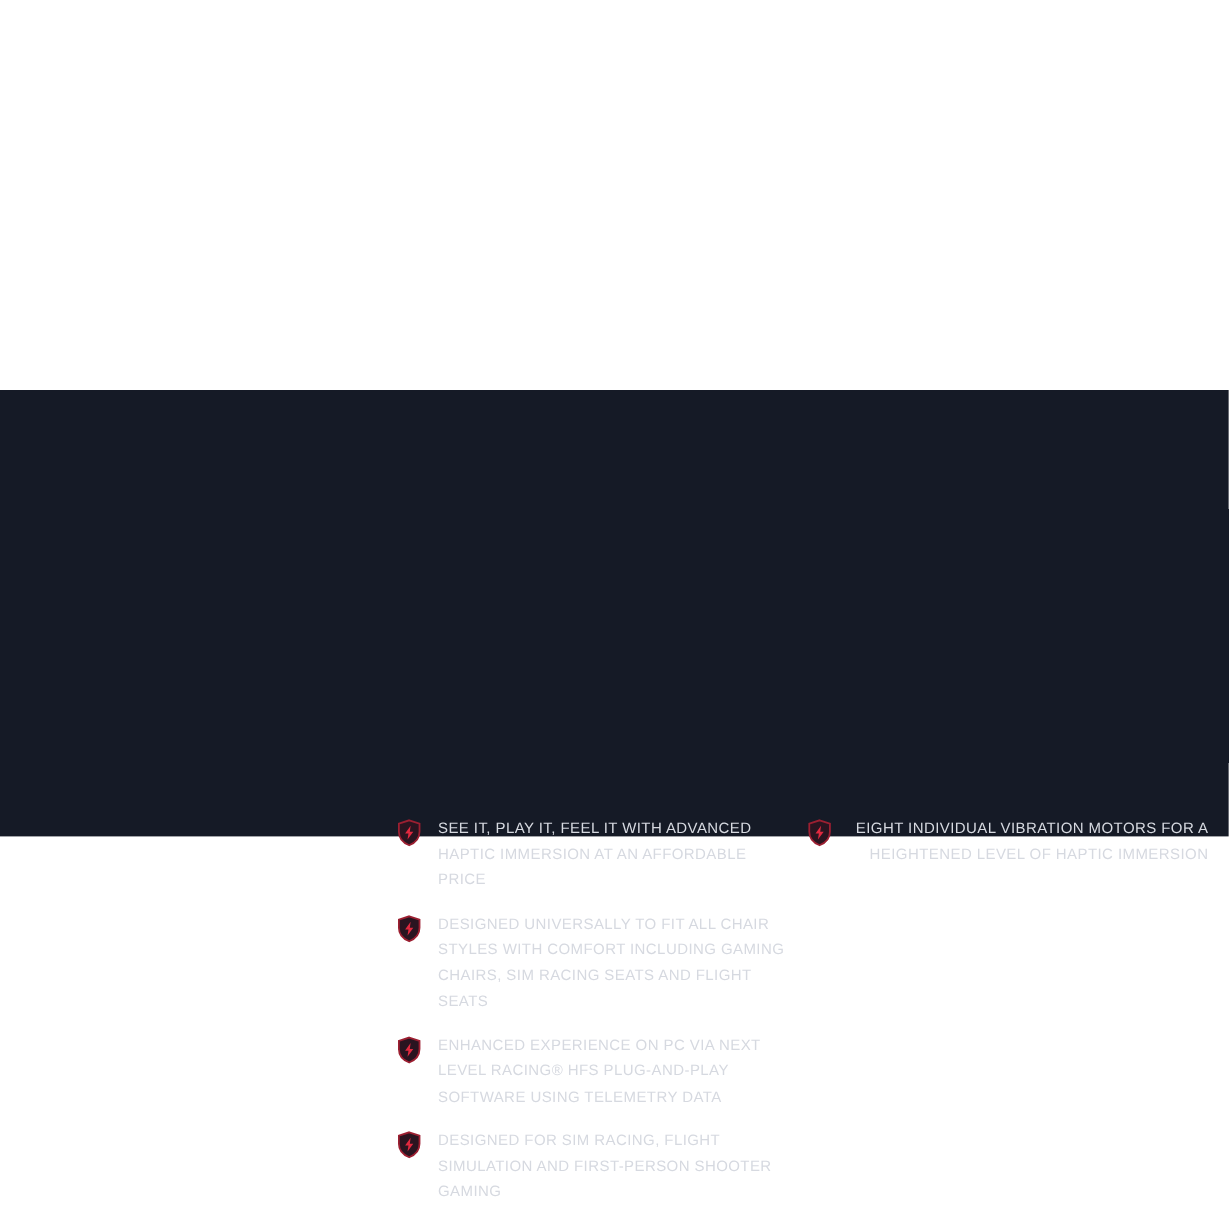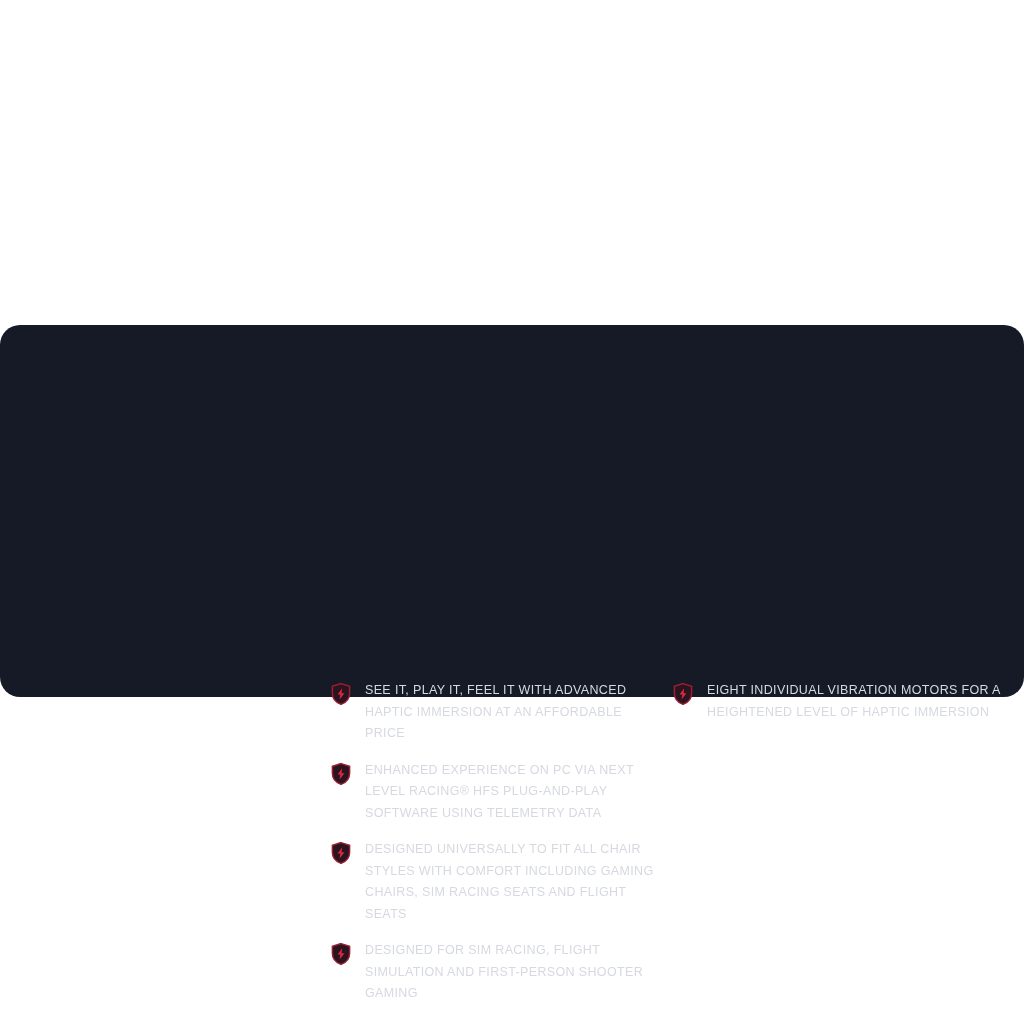--- a/index.html
+++ b/index.html
@@ -19,21 +19,20 @@
     height: 1024px;
   }
   .features-banner {
     position: absolute;
     left: 0;
     top: 325px;
     width: 1024px;
     height: 372px;
     background: #151a26;
     box-sizing: border-box;
-    border-radius: 20px;
   }
   .banner-inner {
     position: relative;
     width: 100%;
     height: 100%;
   }
   .section-title {
     position: absolute;
     left: 28px;
     top: 364px;
@@ -89,20 +88,21 @@
     font-size: 12.5px;
     line-height: 21.5px;
     color: #d6d9e0;
     text-transform: uppercase;
     letter-spacing: 0.35px;
     font-family: "Liberation Sans", sans-serif;
     max-width: 292px;
   }
   .col-right .feature-text {
     max-width: 300px;
+    text-align: right;
   }
 </style>
 </head>
 <body>
 
 <div class="page">
 
   <section class="features-banner">
     <div class="banner-inner">
 
@@ -122,31 +122,31 @@
             <div class="feature-text">SEE IT, PLAY IT, FEEL IT WITH ADVANCED HAPTIC IMMERSION AT AN AFFORDABLE PRICE</div>
           </div>
 
           <div class="feature-item">
             <span class="feature-icon">
               <svg viewBox="0 0 22 24" xmlns="http://www.w3.org/2000/svg">
                 <path d="M11 1.6 L19.6 4.4 V11.2 C19.6 16.6 15.8 20.6 11 22.4 C6.2 20.6 2.4 16.6 2.4 11.2 V4.4 Z" fill="#2a1420" stroke="#9c1f31" stroke-width="1.5"></path>
                 <path d="M12.2 6.2 L7.6 12.6 H10.4 L9.6 17.6 L14.4 11.2 H11.5 Z" fill="#e0293f"></path>
               </svg>
             </span>
-            <div class="feature-text">ENHANCED EXPERIENCE ON PC VIA NEXT LEVEL RACING® HFS PLUG-AND-PLAY SOFTWARE USING TELEMETRY DATA</div>
+            <div class="feature-text">DESIGNED UNIVERSALLY TO FIT ALL CHAIR STYLES WITH COMFORT INCLUDING GAMING CHAIRS, SIM RACING SEATS AND FLIGHT SEATS</div>
           </div>
 
           <div class="feature-item">
             <span class="feature-icon">
               <svg viewBox="0 0 22 24" xmlns="http://www.w3.org/2000/svg">
                 <path d="M11 1.6 L19.6 4.4 V11.2 C19.6 16.6 15.8 20.6 11 22.4 C6.2 20.6 2.4 16.6 2.4 11.2 V4.4 Z" fill="#2a1420" stroke="#9c1f31" stroke-width="1.5"></path>
                 <path d="M12.2 6.2 L7.6 12.6 H10.4 L9.6 17.6 L14.4 11.2 H11.5 Z" fill="#e0293f"></path>
               </svg>
             </span>
-            <div class="feature-text">DESIGNED UNIVERSALLY TO FIT ALL CHAIR STYLES WITH COMFORT INCLUDING GAMING CHAIRS, SIM RACING SEATS AND FLIGHT SEATS</div>
+            <div class="feature-text">ENHANCED EXPERIENCE ON PC VIA NEXT LEVEL RACING® HFS PLUG-AND-PLAY SOFTWARE USING TELEMETRY DATA</div>
           </div>
 
           <div class="feature-item">
             <span class="feature-icon">
               <svg viewBox="0 0 22 24" xmlns="http://www.w3.org/2000/svg">
                 <path d="M11 1.6 L19.6 4.4 V11.2 C19.6 16.6 15.8 20.6 11 22.4 C6.2 20.6 2.4 16.6 2.4 11.2 V4.4 Z" fill="#2a1420" stroke="#9c1f31" stroke-width="1.5"></path>
                 <path d="M12.2 6.2 L7.6 12.6 H10.4 L9.6 17.6 L14.4 11.2 H11.5 Z" fill="#e0293f"></path>
               </svg>
             </span>
             <div class="feature-text">DESIGNED FOR SIM RACING, FLIGHT SIMULATION AND FIRST-PERSON SHOOTER GAMING</div>

